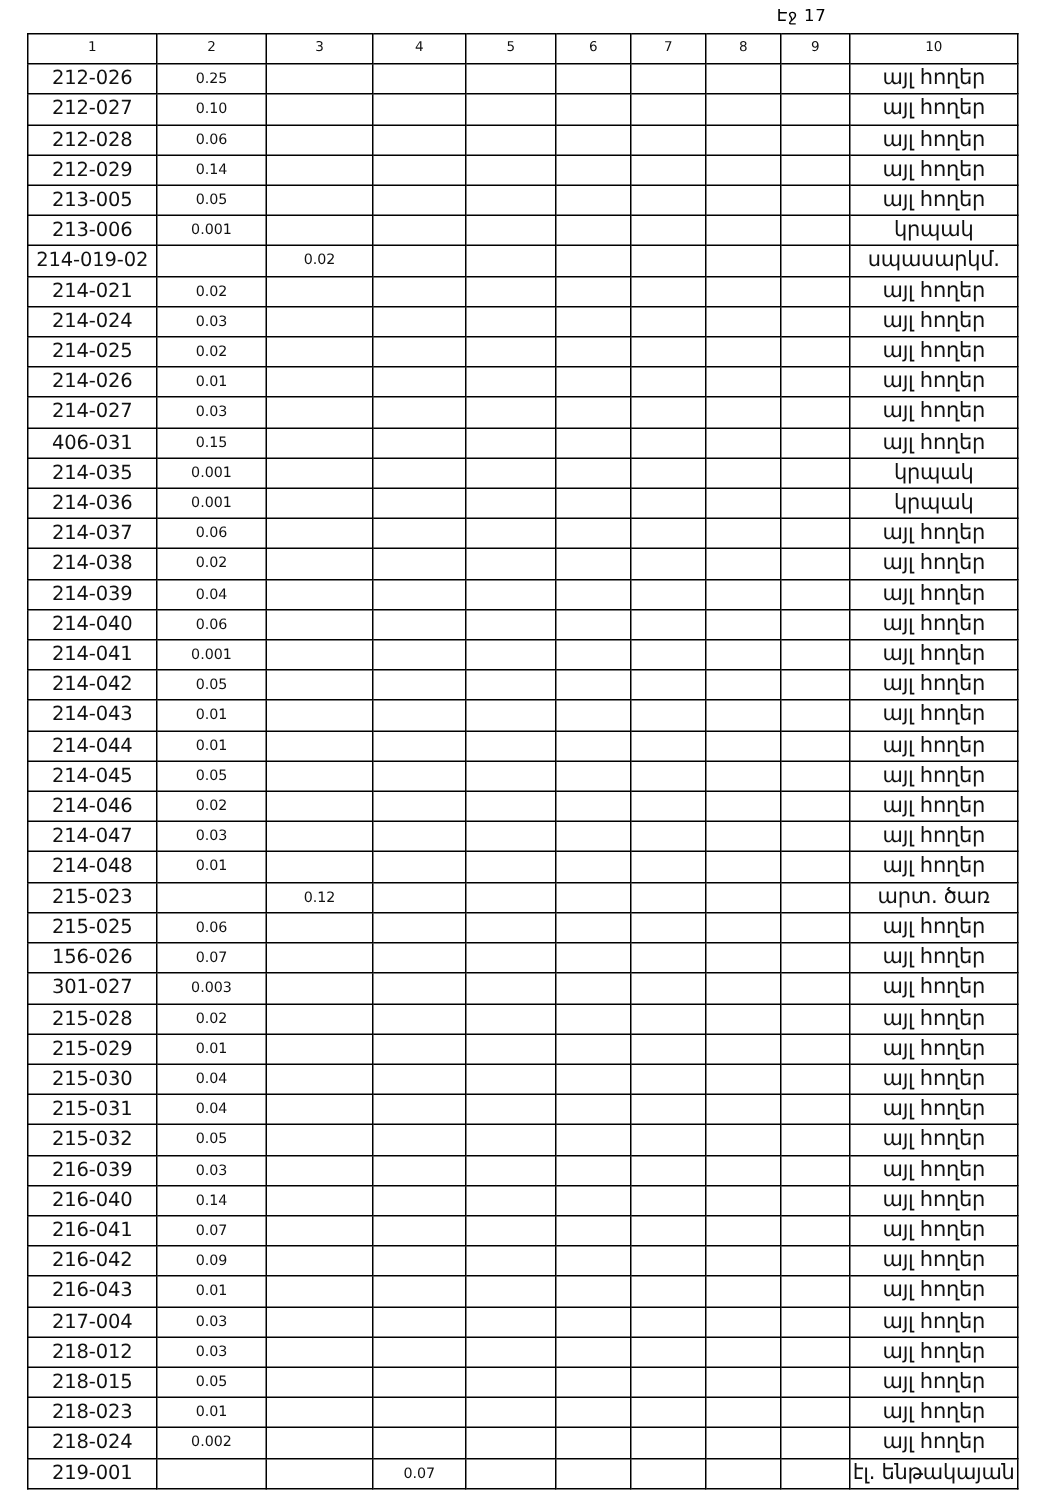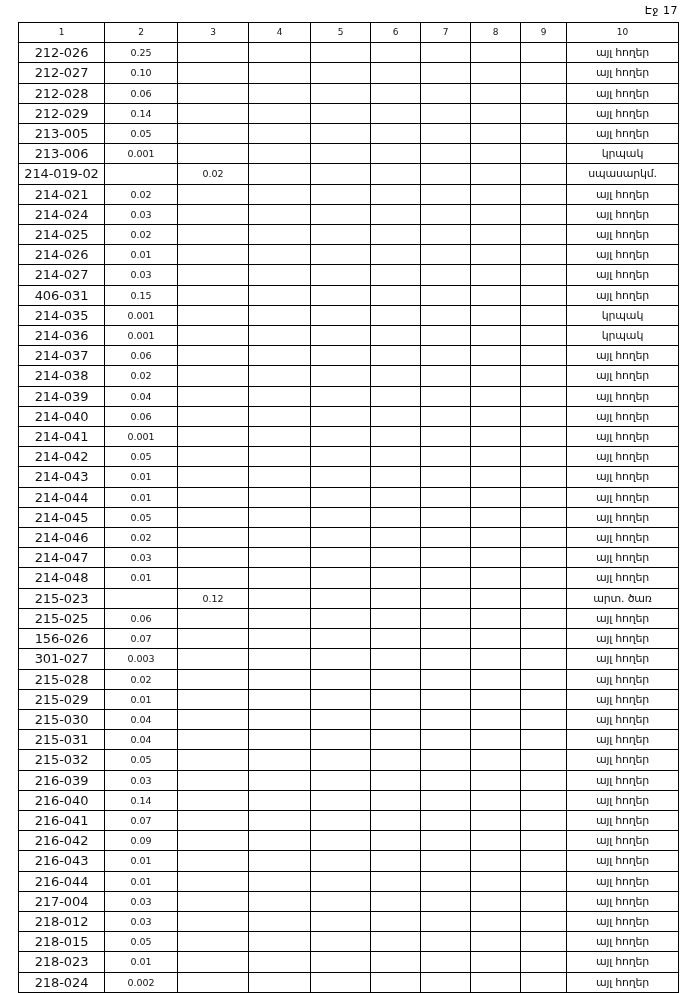--- a/index.html
+++ b/index.html
@@ -10,21 +10,21 @@
   body {
     width: 694px;
     height: 993px;
     font-family: "Liberation Sans", sans-serif;
     color: #111111;
     position: relative;
     overflow: hidden;
   }
   .page {
     position: relative;
-    width: 694px;
+    width: 567px;
     height: 993px;
     box-sizing: border-box;
     padding: 0;
   }
   .page-header {
     position: absolute;
     top: 4px;
     right: 16px;
     font-size: 11px;
     font-family: "DejaVu Sans", sans-serif;
@@ -75,21 +75,21 @@
     font-size: 13px;
     letter-spacing: -0.1px;
   }
   td.num {
     text-align: center;
     font-size: 9.5px;
   }
   td.desc {
     text-align: left;
     padding-left: 4px;
-    font-size: 11px;
+    font-size: 14px;
     letter-spacing: -0.2px;
   }
 </style>
 </head>
 <body>
 
 <div class="page">
 
   <div class="page-header">Էջ 17</div>
 
@@ -607,32 +607,20 @@
           <td class="num"></td>
           <td class="num"></td>
           <td class="num"></td>
           <td class="num"></td>
           <td class="num"></td>
           <td class="num"></td>
           <td class="num"></td>
           <td class="desc">այլ հողեր</td>
         </tr>
         <tr>
-          <td class="code">216-044</td>
-          <td class="num">0.01</td>
-          <td class="num"></td>
-          <td class="num"></td>
-          <td class="num"></td>
-          <td class="num"></td>
-          <td class="num"></td>
-          <td class="num"></td>
-          <td class="num"></td>
-          <td class="desc">այլ հողեր</td>
-        </tr>
-        <tr>
           <td class="code">217-004</td>
           <td class="num">0.03</td>
           <td class="num"></td>
           <td class="num"></td>
           <td class="num"></td>
           <td class="num"></td>
           <td class="num"></td>
           <td class="num"></td>
           <td class="num"></td>
           <td class="desc">այլ հողեր</td>

